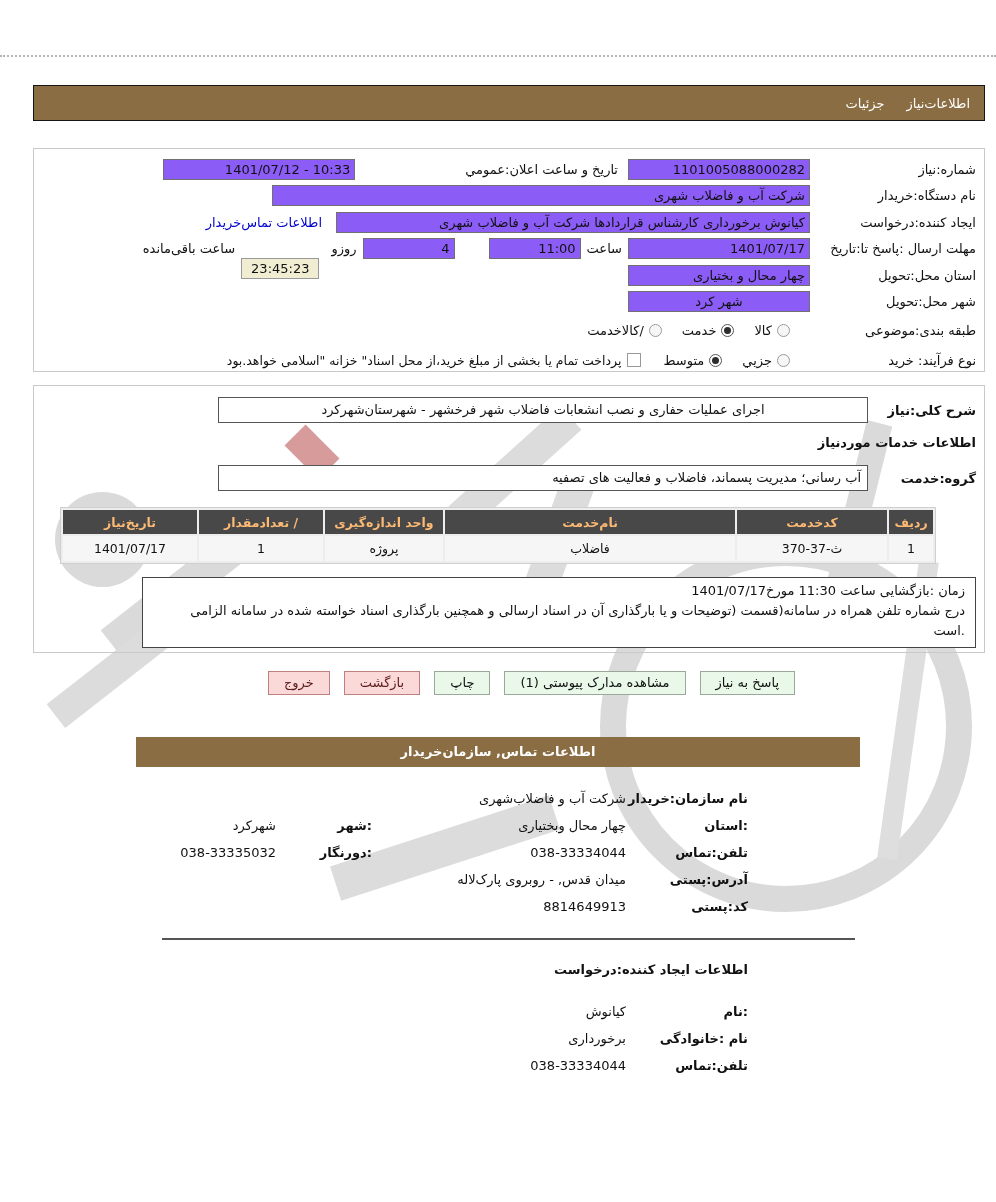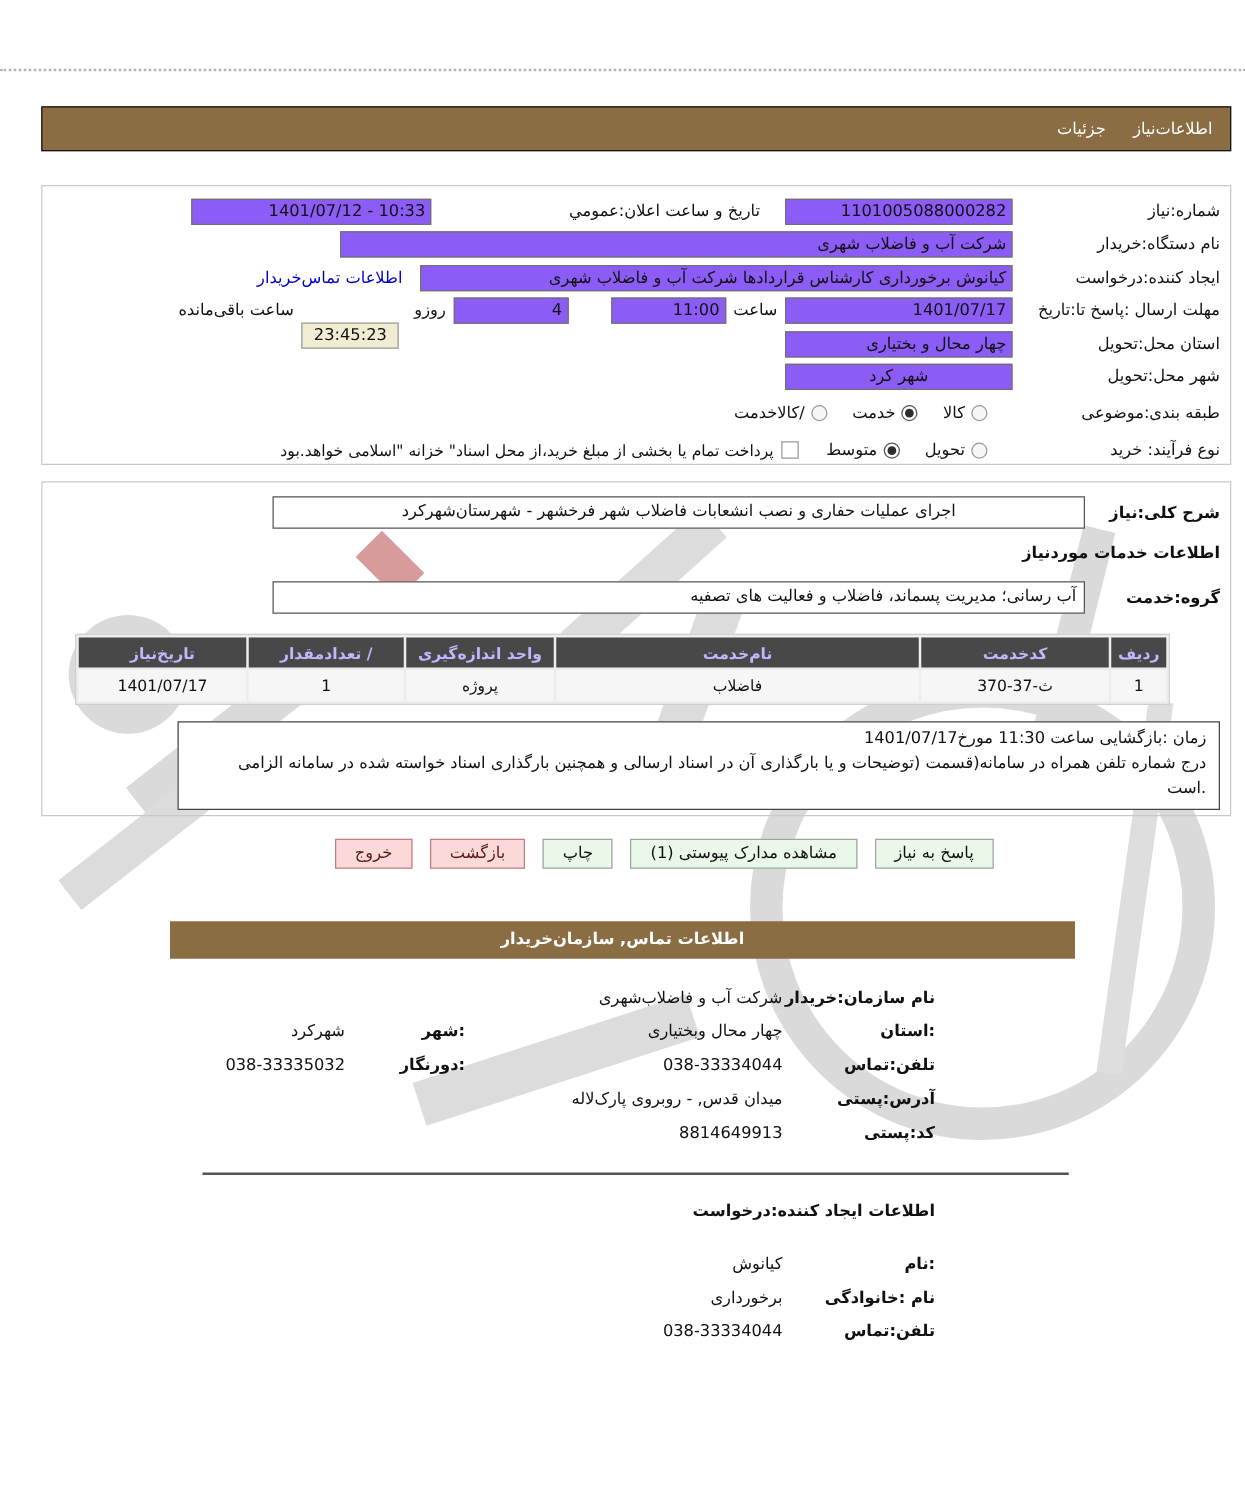--- a/index.html
+++ b/index.html
@@ -57,21 +57,21 @@
   .desc-row{display:flex;align-items:center;}
   .desc-label{flex:0 0 108px;}
   .big-inp{border:1px solid #555;background:#fff;height:24px;line-height:24px;width:636px;
            padding:0 6px;white-space:nowrap;overflow:hidden;margin-left:34px;}
   .center{text-align:center;}
   .svc-heading{margin-top:12px;}
   .grp-row{margin-top:15px;display:flex;align-items:center;}
 
   table.svc{border-collapse:separate;border-spacing:2px;background:#ededed;border:1px solid #cfcfcf;
             margin:16px 40px 0 0;width:866px;table-layout:fixed;}
-  table.svc th{background:#484848;color:#c4b5fd;font-weight:bold;height:24px;font-size:12.5px;padding:0 4px;}
+  table.svc th{background:#484848;color:#fdba74;font-weight:bold;height:24px;font-size:12.5px;padding:0 4px;}
   table.svc td{background:#f6f6f6;height:25px;text-align:center;font-size:12.5px;padding:0 4px;}
 
   .notes-row{margin-top:13px;display:flex;}
   .notes-label{flex:0 0 78px;line-height:1.45;padding-top:2px;}
   .notes-box{border:1px solid #444;background:#fff;width:812px;padding:3px 10px 6px 10px;line-height:1.55;}
 
   .actions{position:absolute;top:671px;right:201px;display:flex;gap:14px;align-items:center;}
   .btn{height:22px;line-height:22px;padding:0 15px;text-align:center;white-space:nowrap;cursor:pointer;}
   .btn.green{background:#e9f8e9;border:1px solid #9aa89a;}
   .btn.pink{background:#fcd9d9;border:1px solid #c08080;color:#5a1a1a;}
@@ -108,21 +108,21 @@
 
   <div class="tabbar z">
     <span class="tab">اطلاعات‌نیاز</span>
     <span class="tab">جزئیات</span>
   </div>
 
   <div class="sec1 z">
     <div class="frow">
       <span class="flabel">شماره:نیاز</span>
       <span class="inp" style="width:172px;">1101005088000282</span>
-      <span class="mid-label" style="margin-right:20px;">تاریخ و ساعت اعلان:عمومي</span>
+      <span class="mid-label" style="margin-right:10px;">تاریخ و ساعت اعلان:عمومي</span>
       <span class="inp" style="width:182px;margin-right:110px;">10:33 - 1401/07/12</span>
     </div>
     <div class="frow">
       <span class="flabel">نام دستگاه:خریدار</span>
       <span class="inp" style="width:528px;">شرکت آب و فاضلاب شهری</span>
     </div>
     <div class="frow">
       <span class="flabel">ایجاد کننده:درخواست</span>
       <span class="inp" style="width:464px;">کیانوش برخورداری کارشناس قراردادها شرکت آب و فاضلاب شهری</span>
       <span class="link">اطلاعات تماس‌خریدار</span>
@@ -157,21 +157,21 @@
       </span>
       <span class="opt">
         <span class="radio"></span>
         <span>/کالاخدمت</span>
       </span>
     </div>
     <div class="frow" style="height:30px;">
       <span class="flabel">نوع فرآیند: خرید</span>
       <span class="opt">
         <span class="radio"></span>
-        <span>تحویل</span>
+        <span>جزيي</span>
       </span>
       <span class="opt">
         <span class="radio sel"></span>
         <span>متوسط</span>
       </span>
       <span class="checkbox"></span>
       <span class="cbx-text">پرداخت تمام یا بخشی از مبلغ خرید،از محل اسناد" خزانه "اسلامی خواهد.بود</span>
     </div>
   </div>
 

